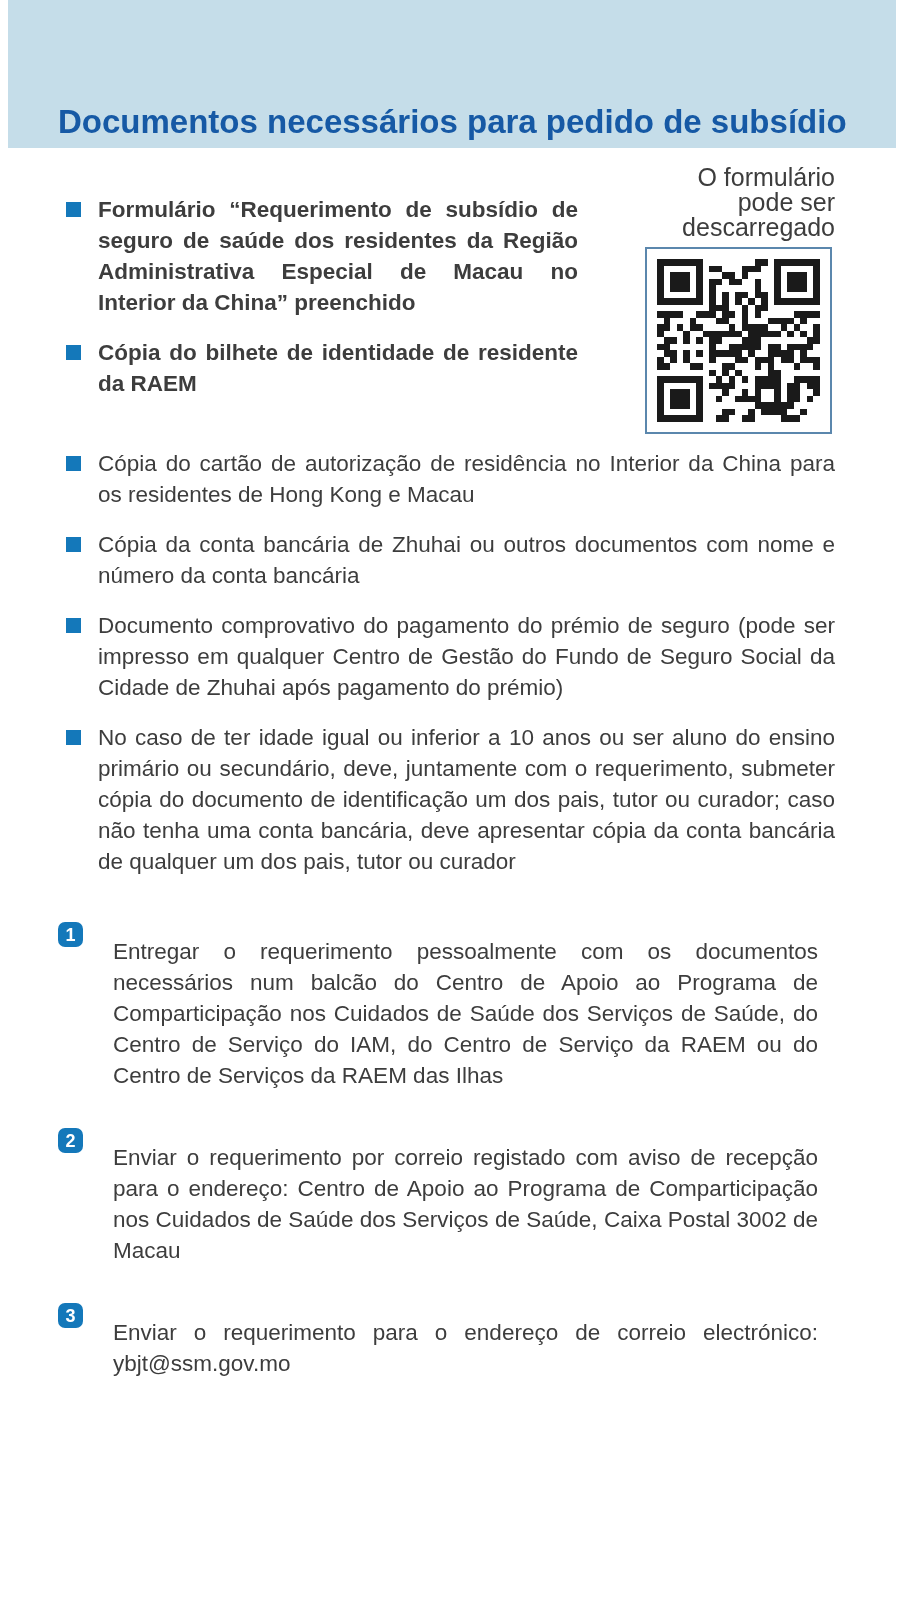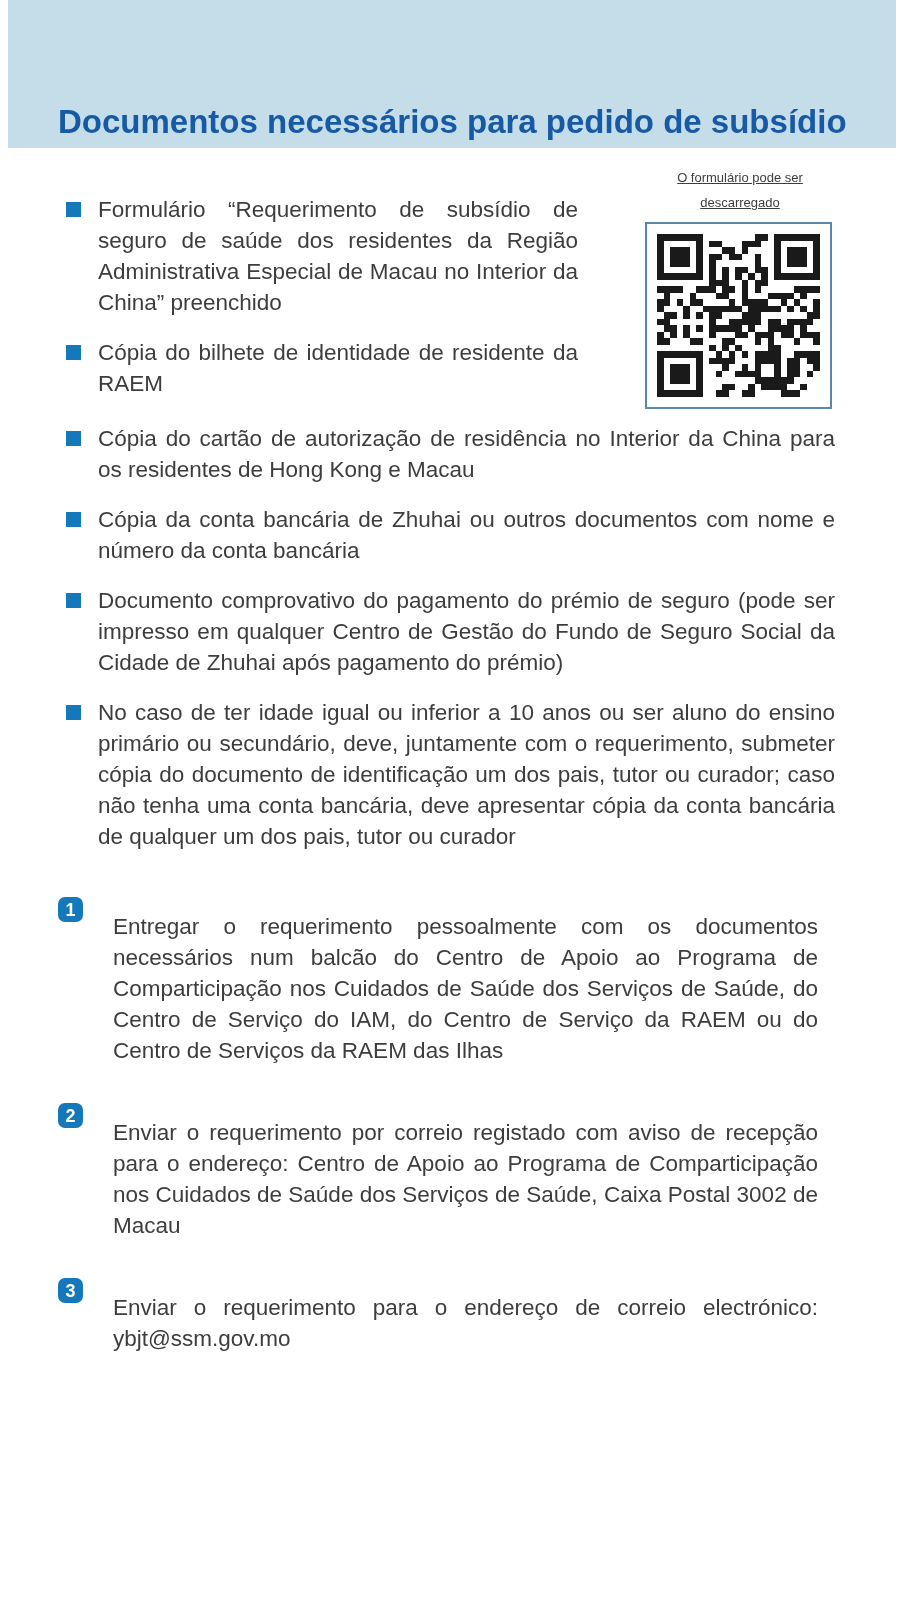--- a/index.html
+++ b/index.html
@@ -18,26 +18,25 @@
   }
   .band{background:var(--band-blue);display:flex;align-items:flex-end;}
   .band-top{margin:0 4px 0 8px;height:148px;padding:0 0 8px 50px;text-align:right;}
   .band-mid{margin:44px 0 0 0;height:73px;padding:0 0 12px 58px;}
   .band h1,.band h2{
     margin:0;font-size:33px;font-weight:bold;color:var(--title-blue);
     letter-spacing:0px;line-height:1.1;
   }
   .content{padding:0 65px 0 58px;}
   .row{display:flex;align-items:flex-start;}
-  .col-left{width:520px;margin-top:46px;}
+  .col-left{width:520px;margin-top:46px;font-weight:bold;}
   .col-right{margin-left:auto;margin-top:17px;width:190px;}
   .qr-caption{
-    margin:0 0 7px 0;font-size:13px;line-height:25px;color:var(--text-gray);
-    text-align:center;
-    text-decoration:underline;
+    margin:0 0 7px 0;font-size:25px;line-height:25px;color:var(--text-gray);
+    text-align:right;
   }
   .qr-box{
     width:187px;height:187px;border:2px solid var(--qr-border);
     background:#ffffff;display:flex;align-items:center;justify-content:center;
   }
   .qr-box svg{display:block;}
   .bullet-item{display:flex;margin-top:19px;}
   .col-left .bullet-item:first-child{margin-top:0;}
   .bullets-wide .bullet-item:first-child{margin-top:14px;}
   .bullet-square{

